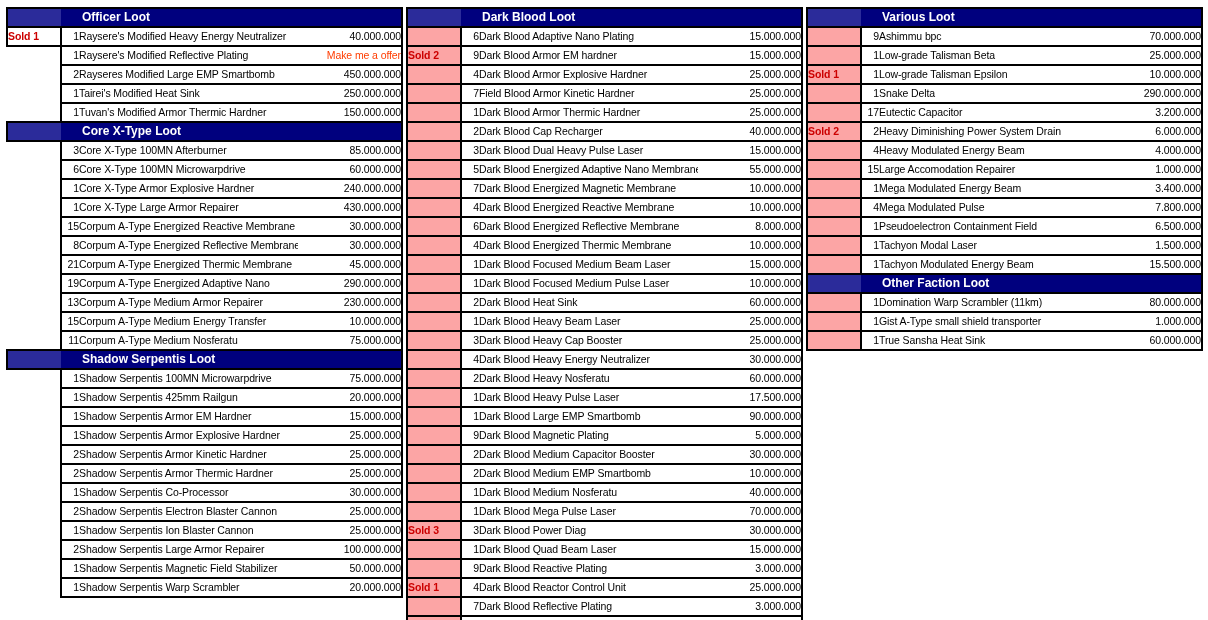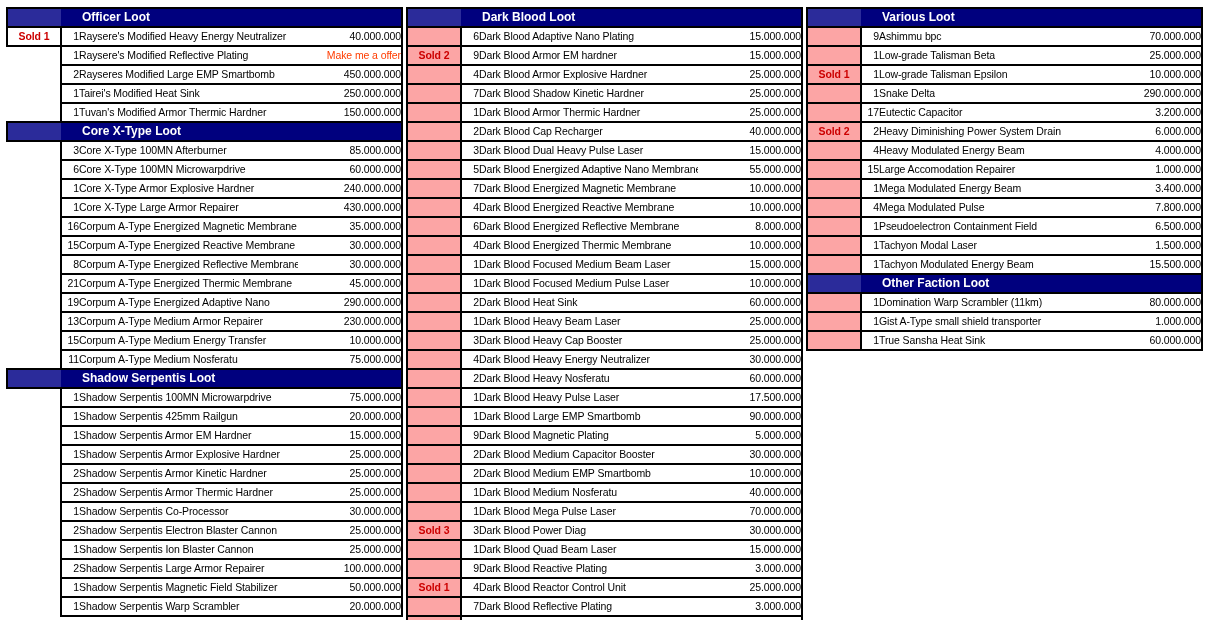--- a/index.html
+++ b/index.html
@@ -5,21 +5,21 @@
   html,body{margin:0;padding:0;background:#ffffff;}
   body{width:1208px;height:620px;position:relative;overflow:hidden;
        font-family:"Liberation Sans","DejaVu Sans",sans-serif;}
   #sheet{position:absolute;inset:0;}
   table.loot{position:absolute;border-collapse:collapse;table-layout:fixed;}
   table.loot td{height:17px;padding:0;font-size:10.5px;letter-spacing:-0.1px;
                 white-space:nowrap;overflow:hidden;vertical-align:middle;line-height:17px;}
   
   td.sold{border:none;background:transparent;}
   td.sold.filled{border:2px solid var(--border);background:#fff;
-                 color:var(--sold);font-weight:bold;text-align:center;}
+                 color:var(--sold);font-weight:bold;}
   table.grid td.sold{border:2px solid var(--border);background:#fca5a5;}
   table.grid td.sold.filled{color:var(--sold);font-weight:bold;}
   
   td.qty{border-top:2px solid var(--border);border-bottom:2px solid var(--border);
          border-left:2px solid var(--border);text-align:right;background:#fff;}
   td.name{border-top:2px solid var(--border);border-bottom:2px solid var(--border);
           padding-left:8px;background:#fff;}
   td.price{border-top:2px solid var(--border);border-bottom:2px solid var(--border);
            border-right:2px solid var(--border);text-align:right;padding-right:3px;background:#fff;}
   td.price.offer{color:var(--offer);}
@@ -97,26 +97,20 @@
           <td class="price">240.000.000</td>
         </tr>
         <tr>
           <td class="sold"></td>
           <td class="qty">1</td>
           <td class="name">Core X-Type Large Armor Repairer</td>
           <td class="price">430.000.000</td>
         </tr>
         <tr>
           <td class="sold"></td>
-          <td class="qty">16</td>
-          <td class="name">Corpum A-Type Energized Magnetic Membrane</td>
-          <td class="price">35.000.000</td>
-        </tr>
-        <tr>
-          <td class="sold"></td>
           <td class="qty">15</td>
           <td class="name">Corpum A-Type Energized Reactive Membrane</td>
           <td class="price">30.000.000</td>
         </tr>
         <tr>
           <td class="sold"></td>
           <td class="qty">8</td>
           <td class="name">Corpum A-Type Energized Reflective Membrane</td>
           <td class="price">30.000.000</td>
         </tr>
@@ -254,21 +248,21 @@
         </tr>
         <tr>
           <td class="sold"></td>
           <td class="qty">4</td>
           <td class="name">Dark Blood Armor Explosive Hardner</td>
           <td class="price">25.000.000</td>
         </tr>
         <tr>
           <td class="sold"></td>
           <td class="qty">7</td>
-          <td class="name">Dark Blood Shadow Kinetic Hardner</td>
+          <td class="name">Field Blood Armor Kinetic Hardner</td>
           <td class="price">25.000.000</td>
         </tr>
         <tr>
           <td class="sold"></td>
           <td class="qty">1</td>
           <td class="name">Dark Blood Armor Thermic Hardner</td>
           <td class="price">25.000.000</td>
         </tr>
         <tr>
           <td class="sold"></td>

